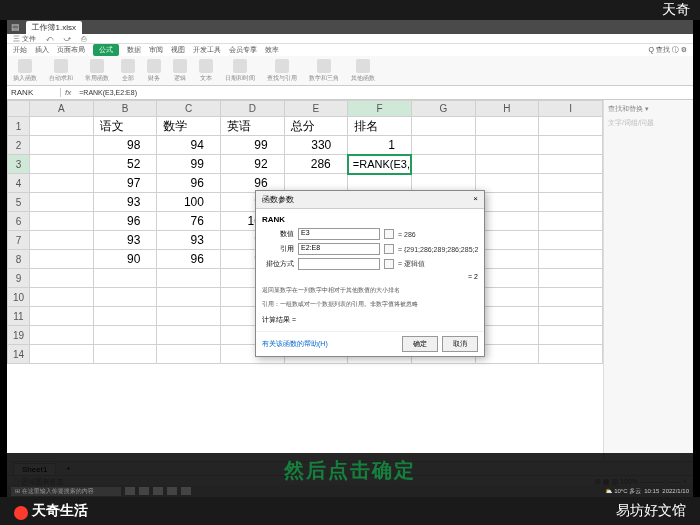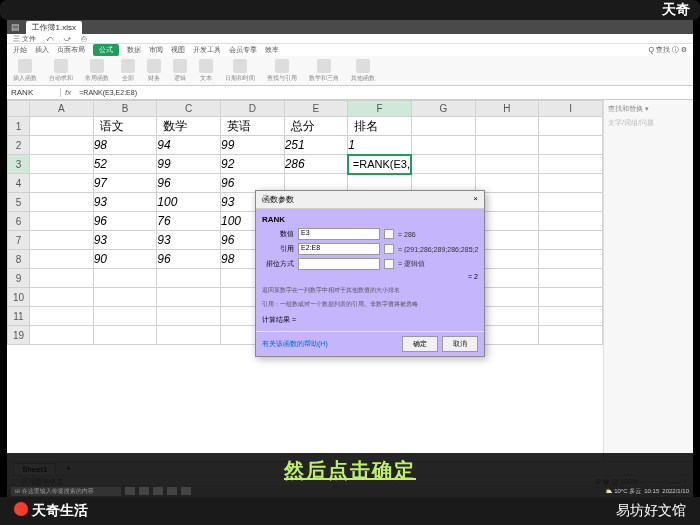--- a/index.html
+++ b/index.html
@@ -1,70 +1,70 @@
 <!DOCTYPE html>
 <html><head>
 <meta charset="utf-8">
 <style>
   * { box-sizing: border-box; margin: 0; padding: 0; }
   body { font-family: "Microsoft YaHei", Arial, sans-serif; background: #222; width: 700px; height: 525px; overflow: hidden; position: relative; }
   .monitor { position: absolute; inset: 0; background: #000; }
-  .topbar { height: 20px; background: #1a1a1a; display: flex; align-items: center; justify-content: flex-end; padding: 0 10px; color: #fff; font-size: 14px; font-weight: bold; border-radius: 7px; }
+  .topbar { height: 20px; background: #1a1a1a; display: flex; align-items: center; justify-content: flex-end; padding: 0 10px; color: #fff; font-size: 14px; font-weight: normal; }
   .app { position: absolute; top: 20px; left: 7px; right: 7px; bottom: 38px; background: #f0f0f0; display: flex; flex-direction: column; font-size: 9px; }
   .titlebar { height: 14px; background: #4a4a4a; display: flex; align-items: center; padding: 0 4px; color: #ccc; gap: 6px; }
   .titlebar .tab { background: #fff; color: #333; padding: 1px 6px; border-radius: 2px 2px 0 0; font-size: 8px; }
   .menubar { height: 10px; background: #fff; display: flex; align-items: center; padding: 0 6px; gap: 10px; font-size: 7px; color: #555; border-bottom: 1px solid #ddd; }
   .ribbon-tabs { height: 12px; background: #fff; display: flex; align-items: center; padding: 0 6px; gap: 8px; font-size: 7px; color: #555; }
   .ribbon-tabs .active { background: #1e9e5a; color: #fff; padding: 1px 6px; border-radius: 2px; }
   .ribbon { height: 30px; background: #f8f8f8; border-bottom: 1px solid #ccc; display:flex; align-items:center; padding:0 6px; font-size:6px; color:#888; gap:12px; }
   .ribbon .grp { display:flex; flex-direction:column; align-items:center; gap:1px;}
   .ribbon .ico { width:14px; height:14px; background:#ddd; border-radius:2px; }
   .namebox-row { height: 14px; background: #fff; border-bottom: 1px solid #ccc; display: flex; align-items: center; font-size: 8px; }
   .namebox { width: 54px; padding: 0 4px; border-right: 1px solid #ccc; color: #333; }
   .fx-lbl { padding: 0 4px; font-style: italic; color: #666; }
   .formula-input { flex: 1; padding: 0 4px; color: #333; font-size: 7px; }
   .workarea { flex: 1; display: flex; background: #fff; position: relative; }
   .sheet { flex: 1; overflow: hidden; position: relative; }
   table.grid { border-collapse: collapse; width: 100%; table-layout: fixed; }
   .grid th, .grid td { border: 1px solid #d0d0d0; height: 19px; text-align: center; font-size: 12px; color: #000; background: #fff; overflow: hidden; white-space: nowrap; }
   .grid thead th { background: #e8e8e8; font-weight: normal; color: #555; height: 16px; font-size: 10px; }
   .grid .rowhdr { background: #e8e8e8; color: #555; width: 22px; font-size: 10px; }
   .grid .corner { background: #e8e8e8; width: 22px; }
-  .grid td.num { text-align: left; padding-right: 8px; font-style: italic; }
+  .grid td.num { text-align: right; padding-right: 16px; }
   .grid td.txt { text-align: left; padding-left: 6px; }
   .grid th.sel, .grid td.selrow.rowhdr { background: #d0e8d8; }
   .grid td.active { border: 2px solid #1e9e5a; text-align: left; padding-left: 4px; font-size: 11px; }
   .sidepanel { width: 90px; background: #f7f7f7; border-left: 1px solid #ddd; font-size: 7px; color: #888; padding: 4px; }
   .sheet-tabs { height: 14px; background: #f0f0f0; border-top: 1px solid #ccc; display: flex; align-items: center; font-size: 8px; padding: 0 6px; gap: 10px; }
   .sheet-tabs .stab { background: #fff; padding: 1px 8px; border: 1px solid #ccc; border-bottom: none; }
   .statusbar { height: 12px; background: #f0f0f0; border-top: 1px solid #ccc; font-size: 7px; color: #888; display: flex; align-items: center; padding: 0 6px; justify-content: space-between; }
 
-  .dialog { position: absolute; top: 190px; left: 255px; width: 230px; background: #c4b5fd; border: 1px solid #888; box-shadow: 2px 2px 8px rgba(0,0,0,.3); font-size: 8px; z-index: 10; }
+  .dialog { position: absolute; top: 190px; left: 255px; width: 230px; background: #ffffff; border: 1px solid #888; box-shadow: 2px 2px 8px rgba(0,0,0,.3); font-size: 8px; z-index: 10; }
   .dlg-title { background: #f0f0f0; padding: 3px 6px; border-bottom: 1px solid #ccc; font-size: 8px; display:flex; justify-content:space-between;}
   .dlg-body { padding: 6px; }
   .dlg-fn { font-weight: bold; margin-bottom: 4px; font-size:8px;}
   .dlg-row { display: flex; align-items: center; margin-bottom: 3px; gap: 4px; }
   .dlg-row .lbl { width: 32px; text-align: right; font-size:7px;}
   .dlg-row .inp { flex: 1; border: 1px solid #999; height: 12px; padding: 0 2px; font-size: 7px; background:#fff; text-align:left; }
   .dlg-row .res { font-size: 7px; color: #333; width:80px; overflow:hidden; white-space:nowrap;}
   .dlg-desc { font-size: 6px; color: #555; margin: 6px 0; line-height: 1.4; }
   .dlg-foot { display: flex; justify-content: space-between; align-items: center; padding: 4px 6px; border-top: 1px solid #eee; }
   .dlg-foot .link { color: #0066cc; font-size: 7px; }
   .dlg-foot .btns { display: flex; gap: 4px; }
   .dlg-foot button { font-size: 7px; padding: 2px 10px; border: 1px solid #999; background: #f0f0f0; }
   .pick { width:10px; height:10px; border:1px solid #999; background:#f8f8f8; display:inline-block;}
 
-  .caption-bar { position: absolute; left: 7px; right: 7px; bottom: 38px; height: 34px; background: rgba(0,0,0,.85); color: #bef264; display: flex; align-items: center; justify-content: center; font-size: 20px; font-weight: bold; letter-spacing: 2px; text-decoration: underline; }
+  .caption-bar { position: absolute; left: 7px; right: 7px; bottom: 38px; height: 34px; background: rgba(0,0,0,.85); color: #15803d; display: flex; align-items: center; justify-content: center; font-size: 20px; font-weight: bold; letter-spacing: 2px; }
   .taskbar { position: absolute; left: 7px; right: 7px; bottom: 28px; height: 12px; background: #222; display: flex; align-items: center; padding: 0 4px; gap: 4px; }
   .taskbar .tb-item { width: 10px; height: 8px; background: #444; }
   .taskbar .search { background: #333; color: #999; font-size: 6px; padding: 0 4px; width: 110px; height: 9px; display:flex; align-items:center;}
   .taskbar .tray { margin-left: auto; display: flex; gap: 3px; align-items:center;}
   .taskbar .tray span { color: #ccc; font-size: 6px; }
   .foot-strip { position: absolute; left: 0; right: 0; bottom: 0; height: 28px; background: #1a1a1a; display: flex; align-items: center; justify-content: space-between; padding: 0 14px; color: #fff; font-size: 14px; }
-  .foot-strip .logo-l { display:flex; align-items:flex-start; gap:4px; font-weight:bold;}
+  .foot-strip .logo-l { display:flex; align-items:flex-end; gap:4px; font-weight:bold;}
   .foot-strip .circle { width:14px; height:14px; border-radius:50%; background:#ff3b30; display:inline-block;}
 </style>
 </head>
 <body>
 
 <div class="monitor">
   <div class="topbar">
       <span>天奇</span>
     </div>
 
@@ -173,21 +173,21 @@
                 <td class=""></td>
                 <td class=""></td>
                 <td class=""></td>
               </tr>
               <tr>
                 <td class="rowhdr ">2</td>
                 <td class=""></td>
                 <td class="num">98</td>
                 <td class="num">94</td>
                 <td class="num">99</td>
-                <td class="num">251</td>
+                <td class="num">330</td>
                 <td class="num">1</td>
                 <td class=""></td>
                 <td class=""></td>
                 <td class=""></td>
               </tr>
               <tr>
                 <td class="rowhdr selrow">3</td>
                 <td class=""></td>
                 <td class="num">52</td>
                 <td class="num">99</td>
@@ -289,20 +289,32 @@
                 <td class=""></td>
                 <td class=""></td>
                 <td class=""></td>
                 <td class=""></td>
                 <td class=""></td>
                 <td class=""></td>
                 <td class=""></td>
               </tr>
               <tr>
                 <td class="rowhdr ">19</td>
+                <td class=""></td>
+                <td class=""></td>
+                <td class=""></td>
+                <td class=""></td>
+                <td class=""></td>
+                <td class=""></td>
+                <td class=""></td>
+                <td class=""></td>
+                <td class=""></td>
+              </tr>
+              <tr>
+                <td class="rowhdr ">14</td>
                 <td class=""></td>
                 <td class=""></td>
                 <td class=""></td>
                 <td class=""></td>
                 <td class=""></td>
                 <td class=""></td>
                 <td class=""></td>
                 <td class=""></td>
                 <td class=""></td>
               </tr>

